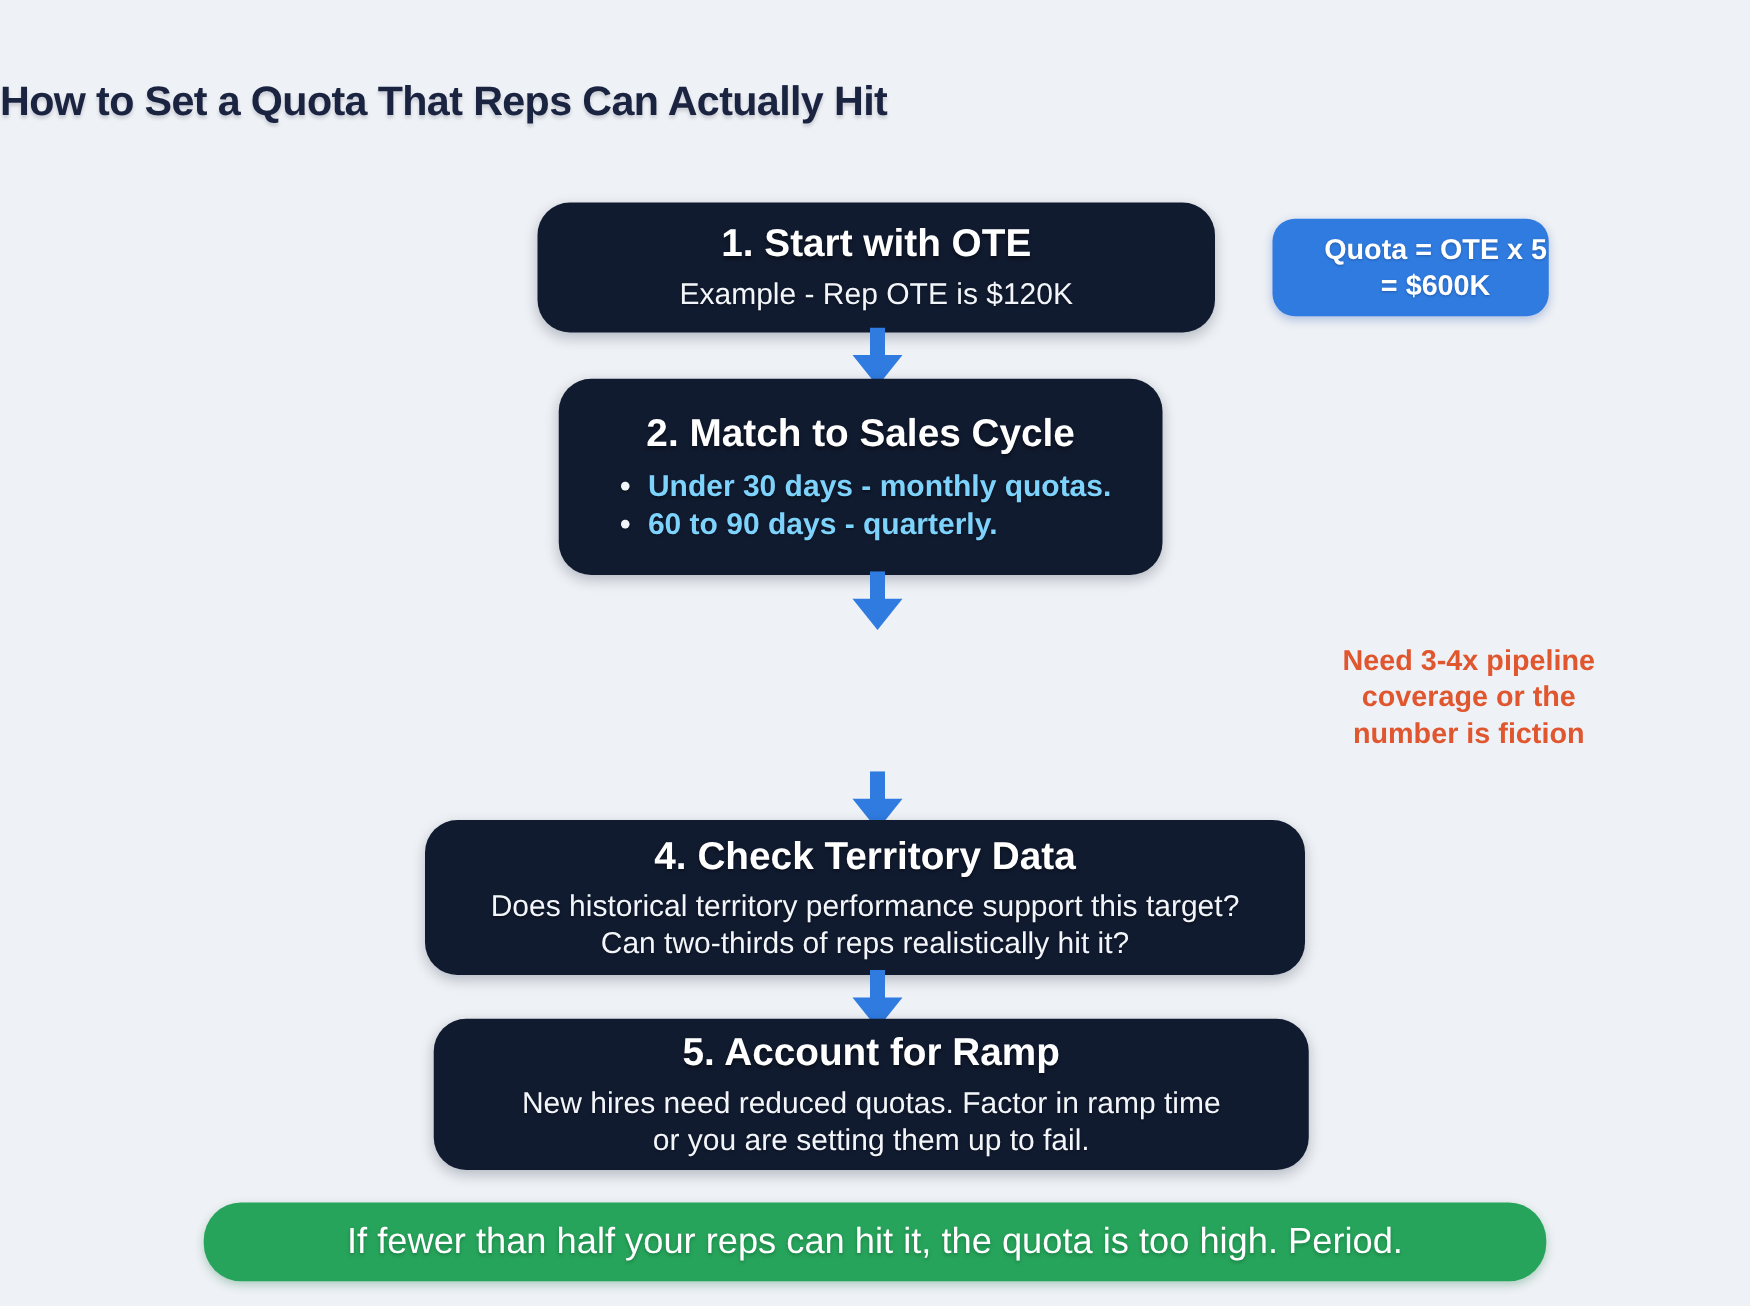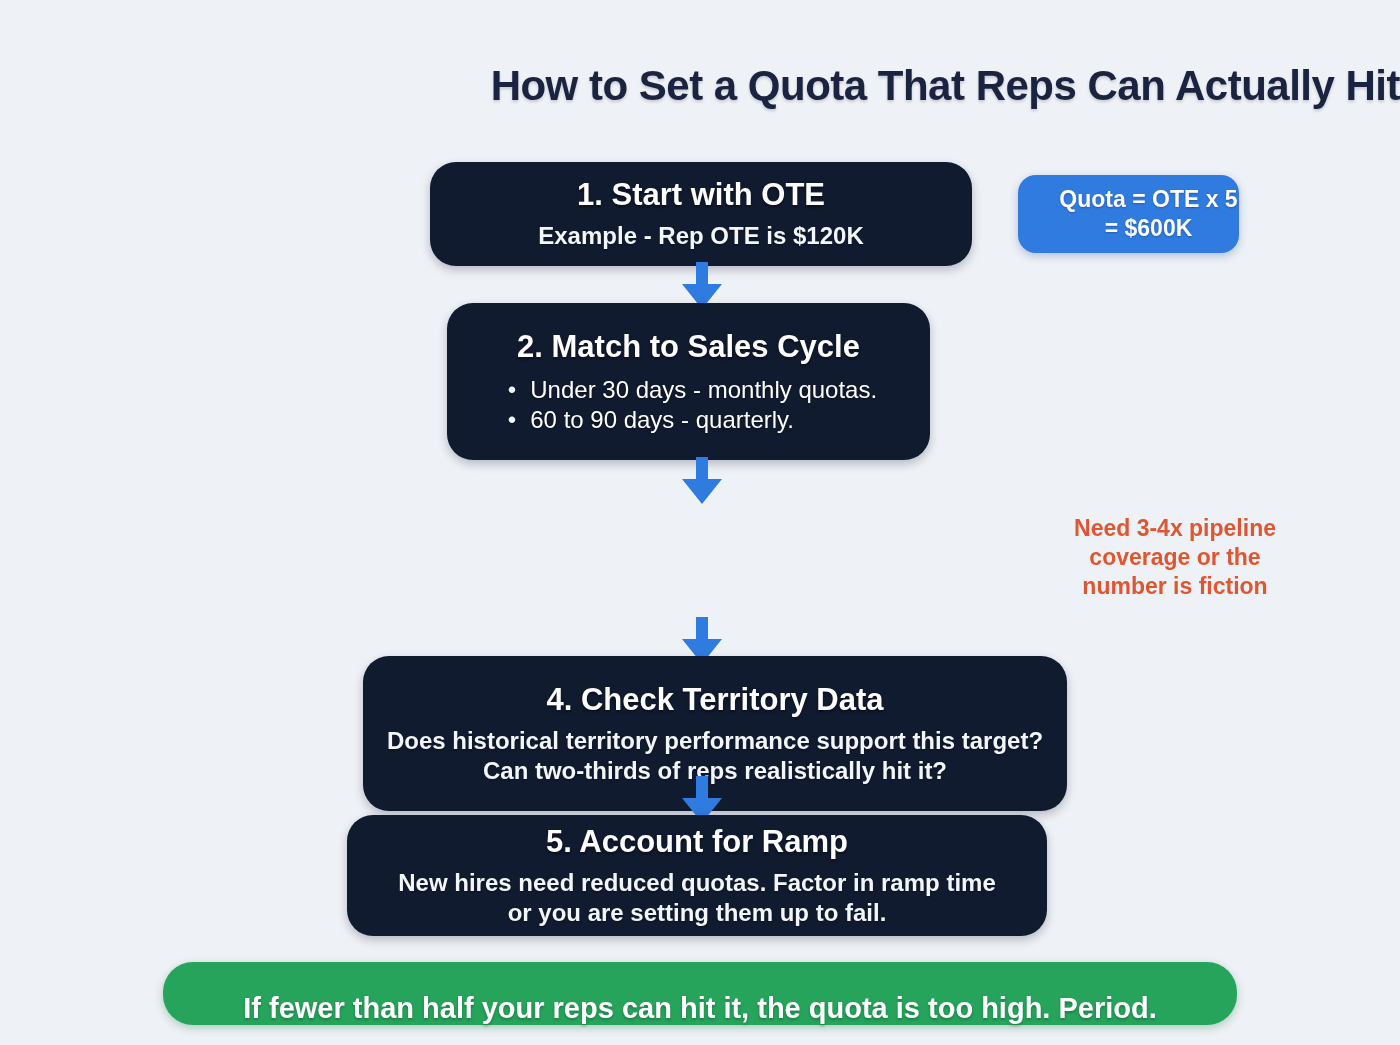--- a/index.html
+++ b/index.html
@@ -13,22 +13,22 @@
     margin: 0 auto;
     background: var(--background, #eef1f5);
     overflow: hidden;
   }
 
   .page-title {
     position: absolute;
     top: 62px;
     left: 0;
     width: 100%;
-    text-align: right;
-    font-size: 42px;
+    text-align: left;
+    font-size: 33px;
     font-weight: 800;
     letter-spacing: -0.5px;
     color: var(--title, #1a2440);
     text-shadow: 0 2px 3px rgba(20,30,60,0.18);
   }
 
   .box {
     position: absolute;
     background: var(--box, #111b30);
     border-radius: 26px;
@@ -42,44 +42,45 @@
   }
   .box-title {
     font-size: 31px;
     font-weight: 800;
     color: #ffffff;
     text-shadow: 0 2px 3px rgba(0,0,0,0.45);
     margin-bottom: 8px;
   }
   .box-line {
     font-size: 24px;
-    font-weight: 700;
+    font-weight: 400;
     color: #f2f5f9;
     line-height: 1.22;
     text-shadow: 0 1px 2px rgba(0,0,0,0.4);
   }
 
   .step1 { left: 430px; top: 162px; width: 542px; height: 104px; }
   .step2 { left: 447px; top: 303px; width: 483px; height: 157px; }
   .step3 { left: 388px; top: 495px; width: 623px; height: 124px; }
-  .step4 { left: 363px; top: 656px; width: 704px; height: 155px; }
+  .step4 { left: 340px; top: 656px; width: 704px; height: 124px; }
   .step5 { left: 347px; top: 815px; width: 700px; height: 121px; }
 
   .bullet-list {
     list-style: none;
     text-align: left;
     display: inline-block;
     margin-top: 2px;
   }
   .bullet-list li {
     font-size: 24px;
-    color: #ffffff;
+    color: #7dd3fc;
     line-height: 1.22;
     text-shadow: 0 1px 2px rgba(0,0,0,0.4);
     padding-left: 8px;
+    font-weight: bold;
   }
   .bullet-list li::before {
     content: "\2022";
     font-size: 24px;
     margin-right: 14px;
     color: #f2f5f9;
   }
 
   .callout {
     position: absolute;
@@ -124,25 +125,25 @@
   .arrow3 { top: 617px; }
   .arrow4 { top: 776px; }
 
   .footer-banner {
     position: absolute;
     left: 163px; top: 962px;
     width: 1074px; height: 63px;
     background: var(--green, #27a45b);
     border-radius: 30px;
     display: flex;
-    align-items: flex-end;
+    align-items: center;
     justify-content: center;
     color: #ffffff;
     font-size: 29px;
-    font-weight: 700;
+    font-weight: 400;
     text-shadow: 0 2px 3px rgba(0,60,30,0.35);
     box-shadow: 0 3px 8px rgba(20,120,70,0.3);
   }
 </style>
 </head>
 <body>
 
 <div class="canvas">
 
   <h1 class="page-title">How to Set a Quota That Reps Can Actually Hit</h1>

